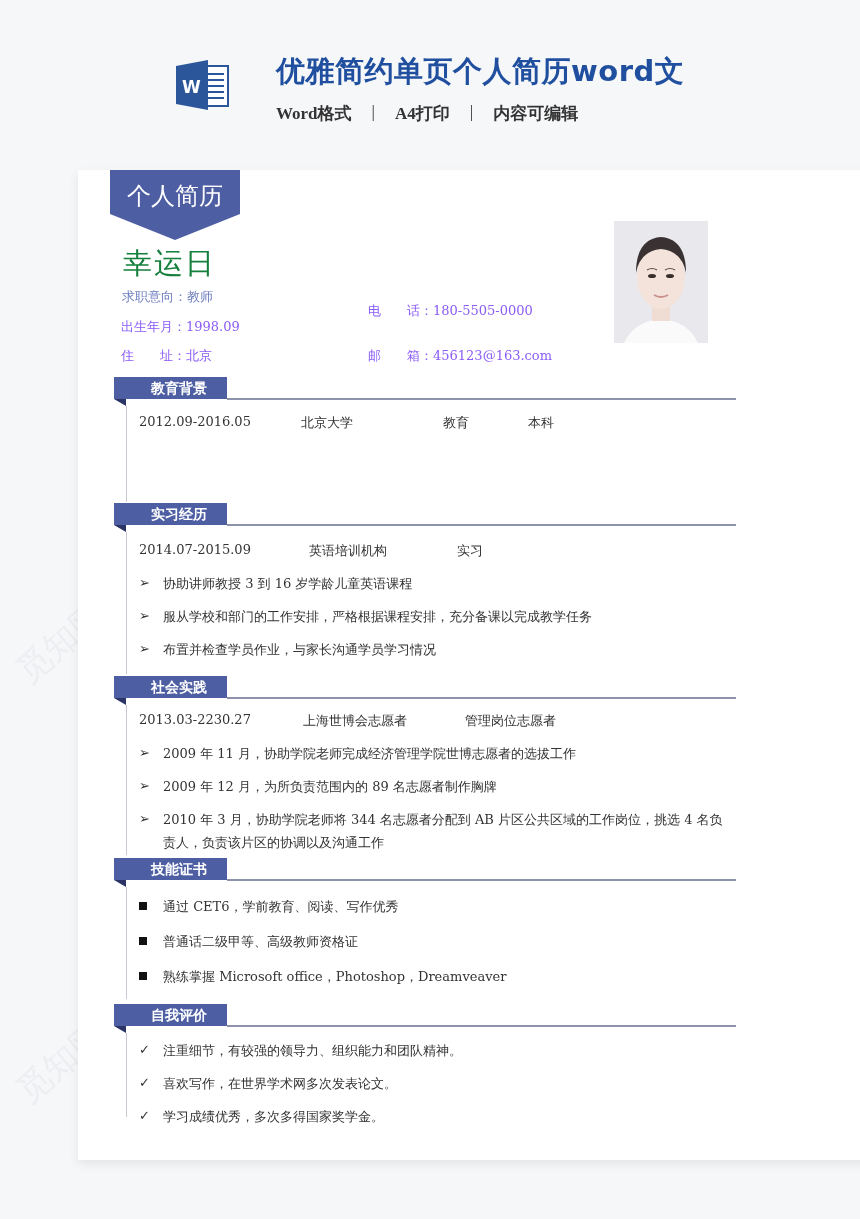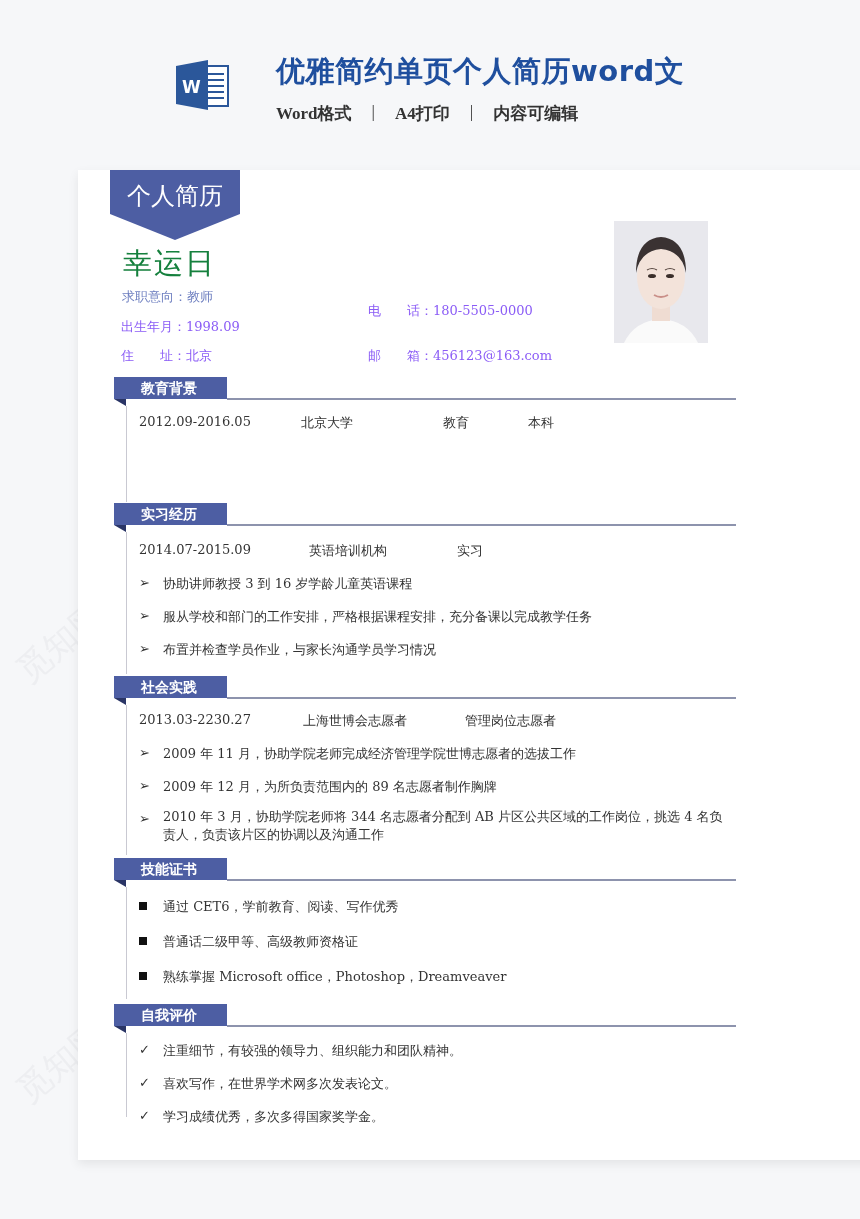--- a/index.html
+++ b/index.html
@@ -19,30 +19,30 @@
   .banner-text { position: absolute; left: 32px; top: 10px; width: 130px; text-align: center; color: #fff; font-family: "DejaVu Sans", "Liberation Sans", sans-serif; font-size: 24px; }
 
   .name { position: absolute; left: 45px; top: 74px; font-family: "DejaVu Sans", "Liberation Sans", sans-serif; font-size: 29px; color: #15803d; letter-spacing: 2px; }
   .intent { position: absolute; left: 44px; top: 118px; font-size: 13px; color: #6e7fc0; }
 
   .info { position: absolute; font-size: 13px; color: #8b5cf6; white-space: nowrap; }
   .photo { position: absolute; left: 536px; top: 51px; width: 94px; height: 122px; background: #e9e9ee; overflow: hidden; }
 
   
   .section { position: absolute; left: 36px; width: 622px; }
-  .sec-tab { position: absolute; left: 0; top: 0; width: 113px; height: 22px; background: #4d5ea3; color: #fff; font-family: "DejaVu Sans", "Liberation Sans", sans-serif; font-weight: bold; font-size: 14px; padding-left: 27px; line-height: 22px; }
+  .sec-tab { position: absolute; left: 0; top: 0; width: 113px; height: 22px; background: #4d5ea3; color: #fff; font-family: "DejaVu Sans", "Liberation Sans", sans-serif; font-weight: bold; font-size: 14px; padding-left: 37px; line-height: 22px; }
   .sec-fold { position: absolute; left: 0; top: 22px; width: 0; height: 0; border-top: 7px solid #2a3566; border-left: 12px solid transparent; }
   .sec-line { position: absolute; left: 113px; top: 21px; right: 0; height: 1.5px; background: #8d93ad; }
   .sec-vline { position: absolute; left: 12px; top: 29px; width: 1px; background: #c9c9d2; }
 
   .row { position: absolute; font-size: 13px; color: #333; white-space: nowrap; }
   .bullet { position: absolute; font-size: 13px; color: #333; }
   .bullet .mark { position: absolute; left: 0; top: 0; width: 14px; }
   .bullet .txt { position: absolute; left: 24px; top: 0; white-space: nowrap; }
-  .bullet .txt.wrap { white-space: normal; width: 570px; line-height: 18px; top: -3px; }
+  .bullet .txt.wrap { white-space: normal; width: 570px; line-height: 23px; top: -3px; }
 
   .sq { display: inline-block; width: 8px; height: 8px; background: #111; margin-top: 4px; }
 
   
   .wm { position: absolute; font-family: "DejaVu Sans", "Liberation Sans", sans-serif; font-size: 34px; color: rgba(200,200,205,0.18); transform: rotate(-40deg); white-space: nowrap; pointer-events: none; }
 </style>
 </head>
 <body>
 
 <div class="hdr-icon">

